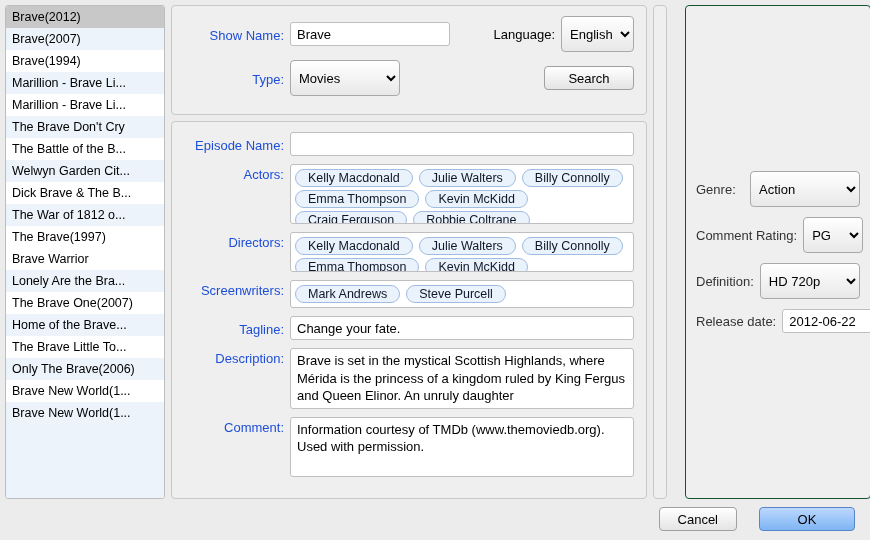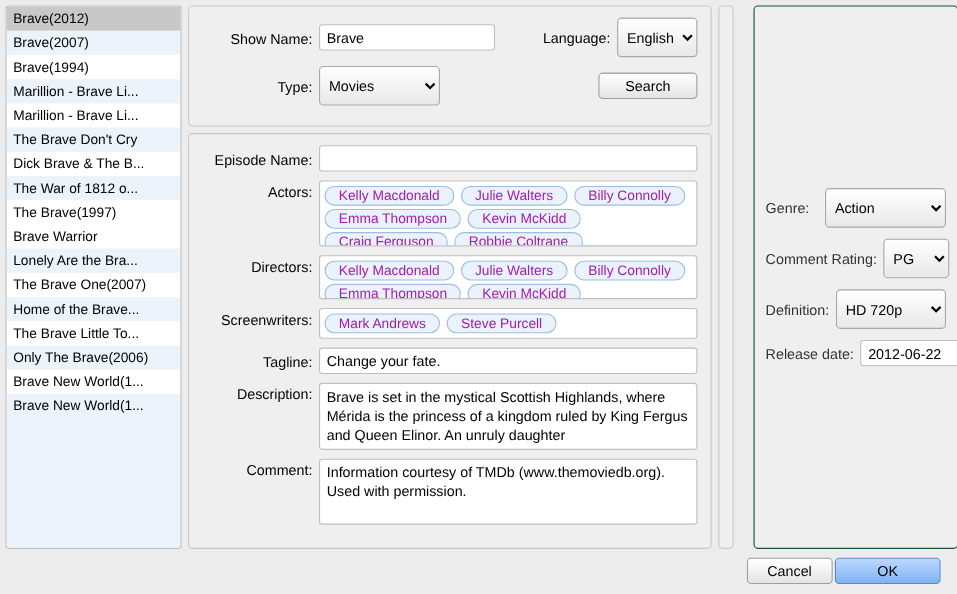--- a/index.html
+++ b/index.html
@@ -66,21 +66,21 @@
     display: flex;
     align-items: flex-start;
     gap: 6px;
     margin-bottom: 8px;
   }
   .form-row.align-center { align-items: center; }
   .form-label {
     width: 100px;
     text-align: right;
     font-size: 13px;
-    color: #000000;
+    color: #1d4ed8;
     padding-top: 3px;
     flex-shrink: 0;
   }
   input.text, select, textarea {
     font-family: inherit;
     font-size: 13px;
     border: 1px solid #bfbfbf;
     border-radius: 3px;
     padding: 3px 6px;
     background: #fff;
@@ -119,21 +119,21 @@
     flex-wrap: wrap;
     gap: 3px 6px;
     overflow: hidden;
   }
   .tag {
     border: 1px solid #9fbce2;
     border-radius: 11px;
     background: #eaf2fb;
     padding: 1px 12px;
     font-size: 12.5px;
-    color: #a21caf;
+    color: #0f172a;
     white-space: nowrap;
   }
   textarea {
     flex: 1;
     resize: none;
     line-height: 1.35;
   }
   
   .right {
     width: 212px;
@@ -208,38 +208,40 @@
   .meta-row label {
     font-size: 13px;
     color: #333;
     flex-shrink: 0;
   }
   .meta-row select, .meta-row input.text { flex: 1; min-width: 0; }
   
   .footer {
     display: flex;
     justify-content: flex-end;
-    gap: 2px;
+    gap: 22px;
     padding: 8px 10px 4px 0;
   }
   .tight { height: 60px; }
   .tight2 { height: 40px; }
 </style>
 </head>
 <body>
 
 <div class="main-row">
 
   <div class="sidebar" id="sidebar">
       <div class="item selected">Brave(2012)</div>
       <div class="item alt">Brave(2007)</div>
       <div class="item">Brave(1994)</div>
       <div class="item alt">Marillion - Brave Li...</div>
       <div class="item">Marillion - Brave Li...</div>
       <div class="item alt">The Brave Don't Cry</div>
+      <div class="item">The Battle of the B...</div>
+      <div class="item alt">Welwyn Garden Cit...</div>
       <div class="item">Dick Brave &amp; The B...</div>
       <div class="item alt">The War of 1812 o...</div>
       <div class="item">The Brave(1997)</div>
       <div class="item">Brave Warrior</div>
       <div class="item alt">Lonely Are the Bra...</div>
       <div class="item">The Brave One(2007)</div>
       <div class="item alt">Home of the Brave...</div>
       <div class="item">The Brave Little To...</div>
       <div class="item alt">Only The Brave(2006)</div>
       <div class="item">Brave New World(1...</div>

